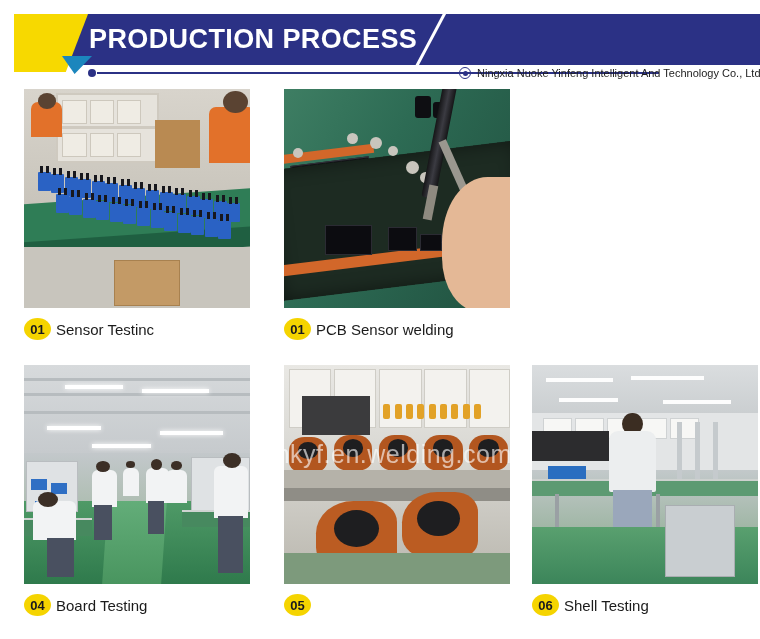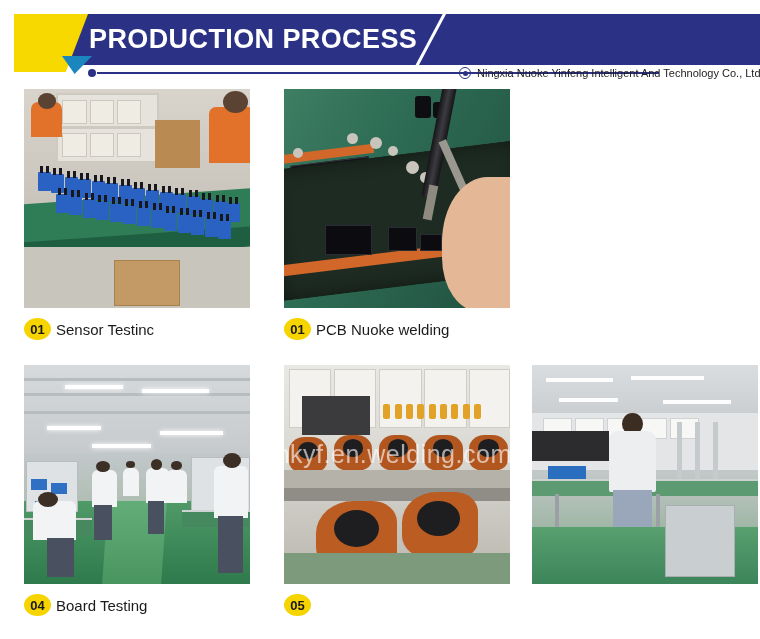--- a/index.html
+++ b/index.html
@@ -297,21 +297,21 @@
         <div class="capb" style="left:58%;top:3%;width:16px;height:22px;"></div>
         <div class="capb" style="left:66%;top:6%;width:10px;height:16px;"></div>
         <div class="iron"></div>
         <div class="iron-t"></div>
         <div class="tweez"></div>
         <div class="hand"></div>
       </div>
     </div>
     <div class="caption">
       <span class="badge">01</span>
-      <span class="cap-text">PCB Nuoke welding</span>
+      <span class="cap-text">PCB Sensor welding</span>
     </div>
   </div>
 
 
   <div class="cell" style="left:24px;top:277px;width:226px;height:255px;">
     <div class="photo">
       <div class="ph p4">
         <div class="ceil"></div>
         <div class="beam" style="left:0;top:6%;width:100%;"></div>
         <div class="beam" style="left:0;top:13%;width:100%;"></div>
@@ -419,17 +419,21 @@
         <div class="bench"></div>
         <div class="benchl" style="left:10%;top:59%;height:24%;"></div>
         <div class="benchl" style="left:55%;top:59%;height:22%;"></div>
         <div class="man-h"></div>
         <div class="man-b"></div>
         <div class="man-l"></div>
         <div class="floorg"></div>
         <div class="cart"></div>
       </div>
     </div>
+    <div class="caption">
+      <span class="badge">06</span>
+      <span class="cap-text">Shell Testing</span>
+    </div>
   </div>
 
 </div>
 
 <div class="watermark">nxnkyf.en.welding.com</div>
 
 </body></html>

